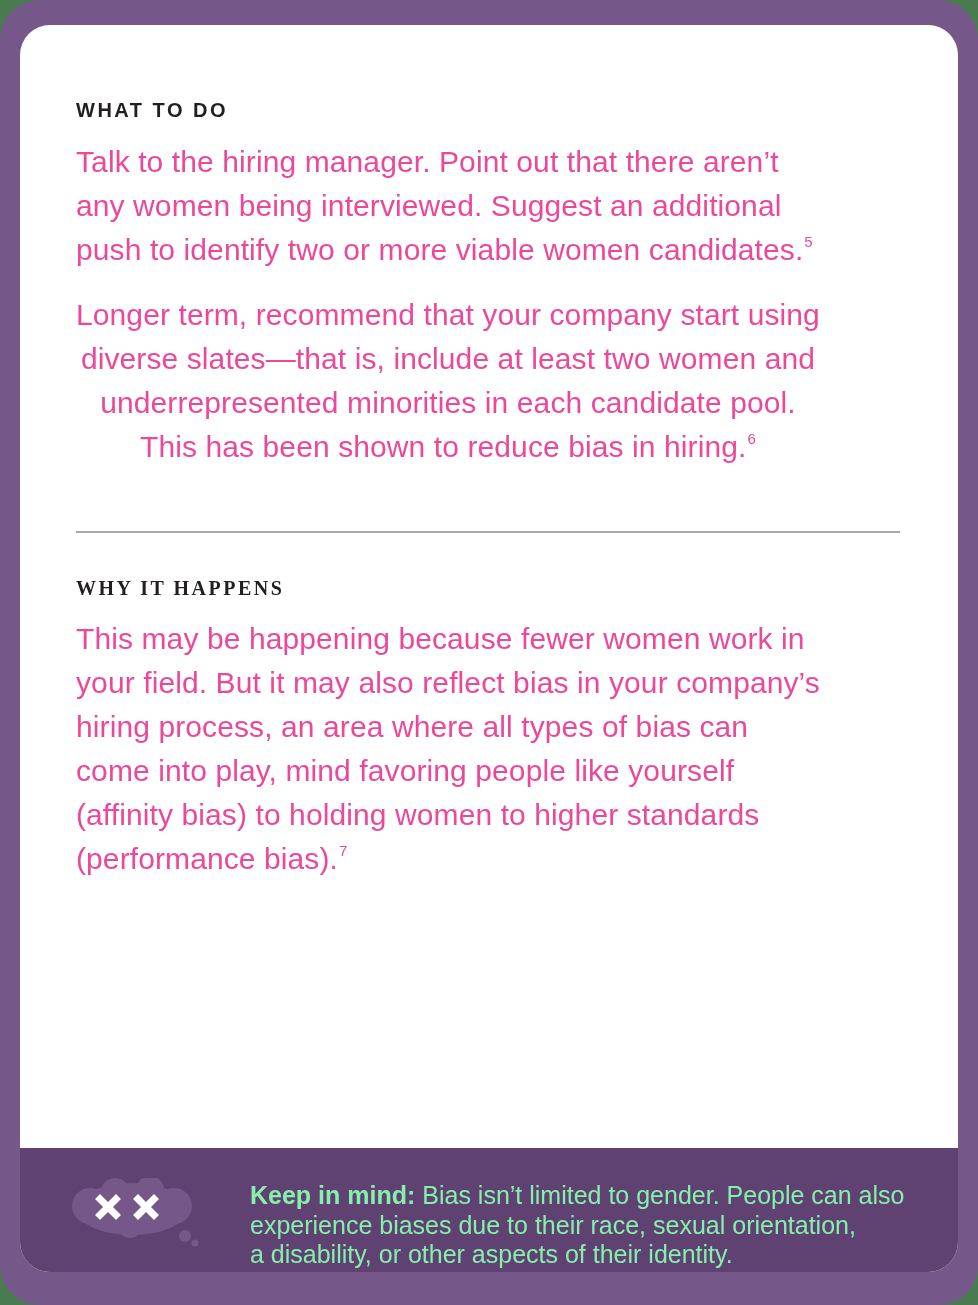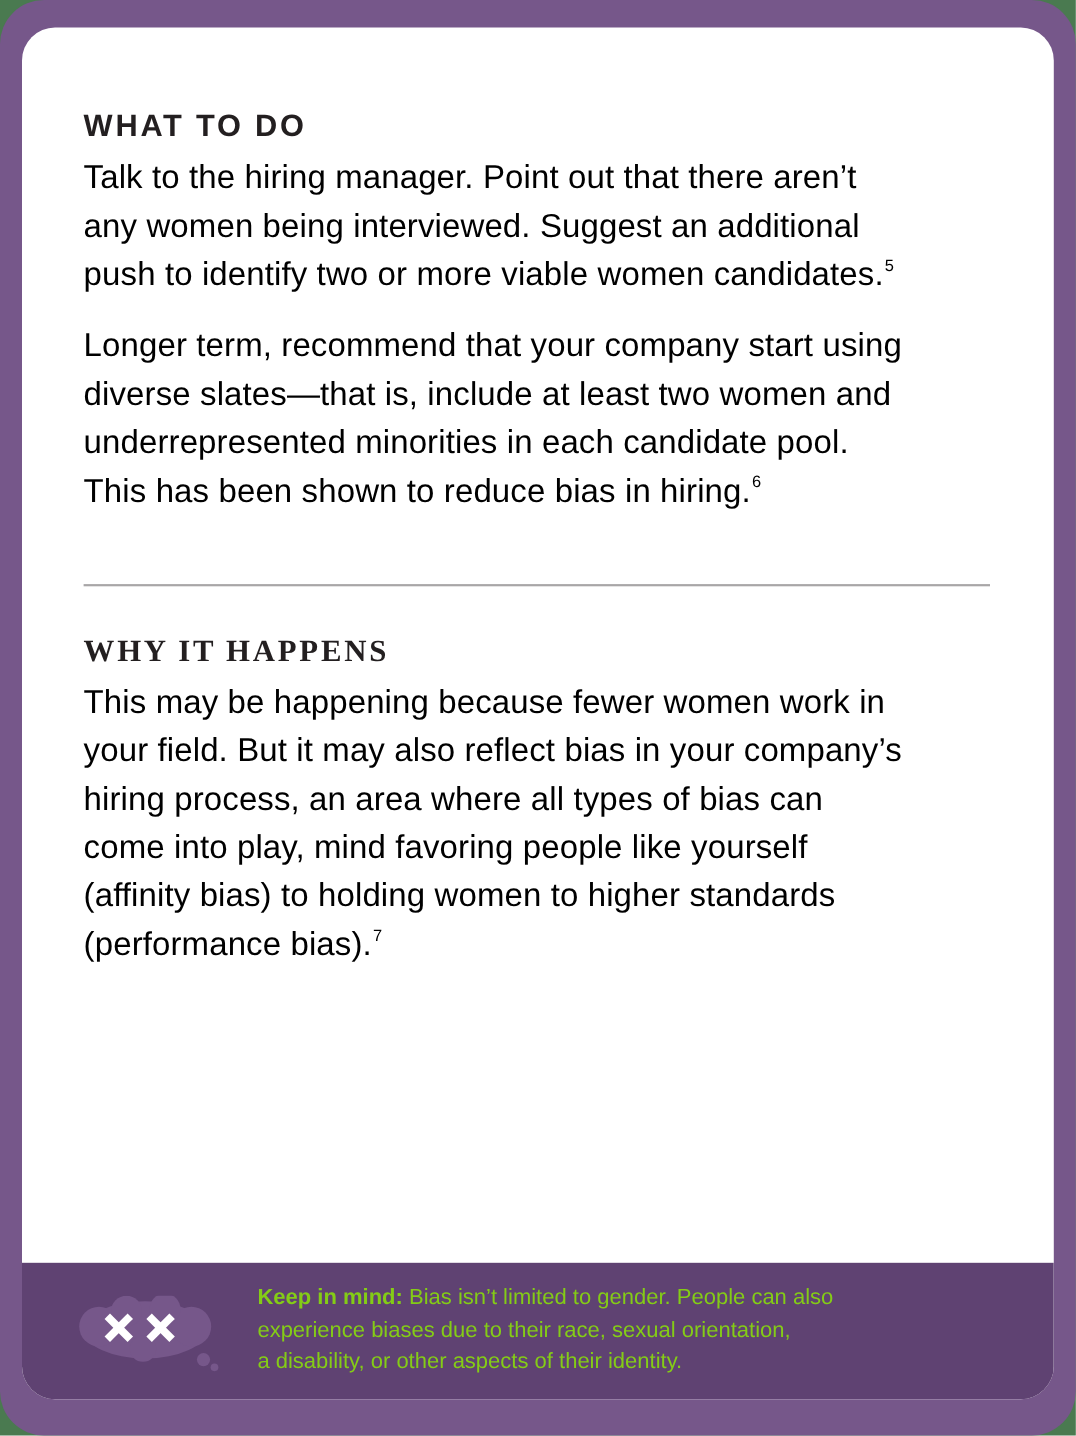--- a/index.html
+++ b/index.html
@@ -20,31 +20,31 @@
     background: #ffffff;
     border-radius: 30px;
     overflow: hidden;
   }
   .content {
     position: absolute; left: 56px; top: 0; width: 840px;
   }
   .heading {
     position: absolute; left: 0;
     font-weight: bold;
-    font-size: 28px;
+    font-size: 20px;
     letter-spacing: 2.5px;
     color: #231f20;
     margin: 0;
   }
   .para {
     position: absolute; left: 0;
     margin: 0;
     font-size: 30px;
     line-height: 44px;
-    color: #000000;
+    color: #ec4899;
     white-space: pre-line;
     letter-spacing: 0.1px;
   }
   .para sup {
     font-size: 15px; vertical-align: 0; position: relative; top: -13px;
     margin-left: 1px;
   }
   .divider {
     position: absolute; left: 0; top: 506px;
     width: 824px; height: 2px;
@@ -55,41 +55,41 @@
     width: 938px; height: 124px;
     background: #5f4272;
   }
   .thought {
     position: absolute; left: 50px; top: 30px;
     width: 140px; height: 80px;
   }
   .footer-text {
     position: absolute; left: 214px; top: 17px;
     width: 700px;
-    font-size: 20px; line-height: 29.5px;
-    color: #84cc16;
-    margin: 0;
+    font-size: 25px; line-height: 29.5px;
+    color: #86efac;
+    margin: 16px;
     white-space: pre-line;
   }
   .footer-text b { font-weight: bold; }
 </style>
 </head>
 <body>
 
 <div class="card-frame">
   <div class="card-inner">
     <div class="content">
 
       <h2 class="heading" style="top:74px;">WHAT TO DO</h2>
 
       <p class="para" style="top:115px;"><span>Talk to the hiring manager. Point out that there aren’t
 any women being interviewed. Suggest an additional
 push to identify two or more viable women candidates.</span><sup>5</sup></p>
 
-      <p class="para" style="top:268px;"><span>Longer term, recommend that your company start using
+      <p class="para" style="top:268px;text-align:center;"><span>Longer term, recommend that your company start using
 diverse slates—that is, include at least two women and
 underrepresented minorities in each candidate pool.
 This has been shown to reduce bias in hiring.</span><sup>6</sup></p>
 
       <div class="divider"></div>
 
       <h2 class="heading" style="top:552px;font-family:Liberation Serif, serif;">WHY IT HAPPENS</h2>
 
       <p class="para" style="top:592px;"><span>This may be happening because fewer women work in
 your field. But it may also reflect bias in your company’s

